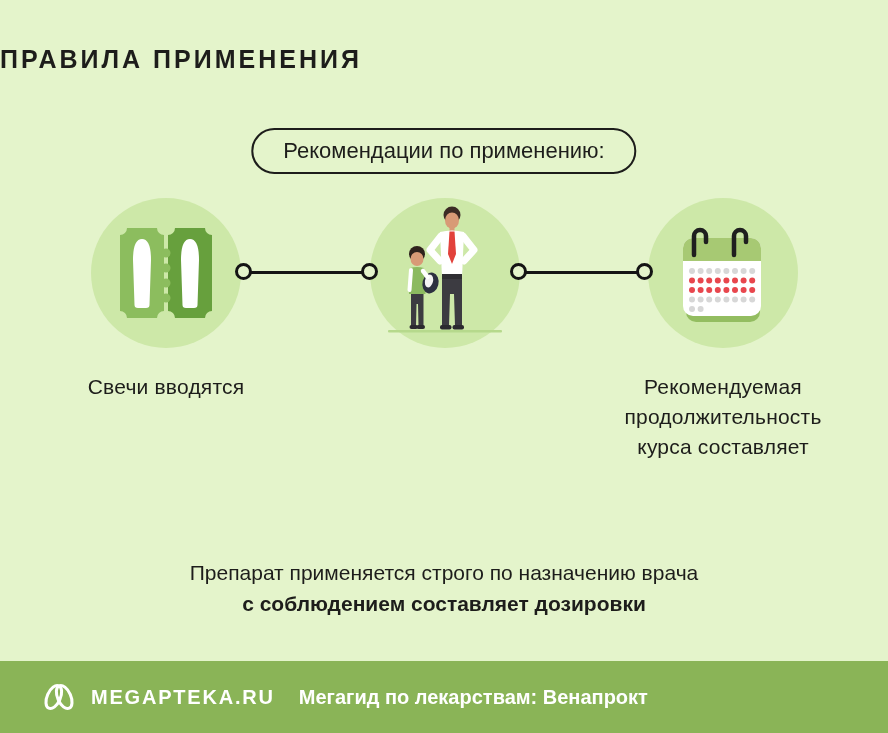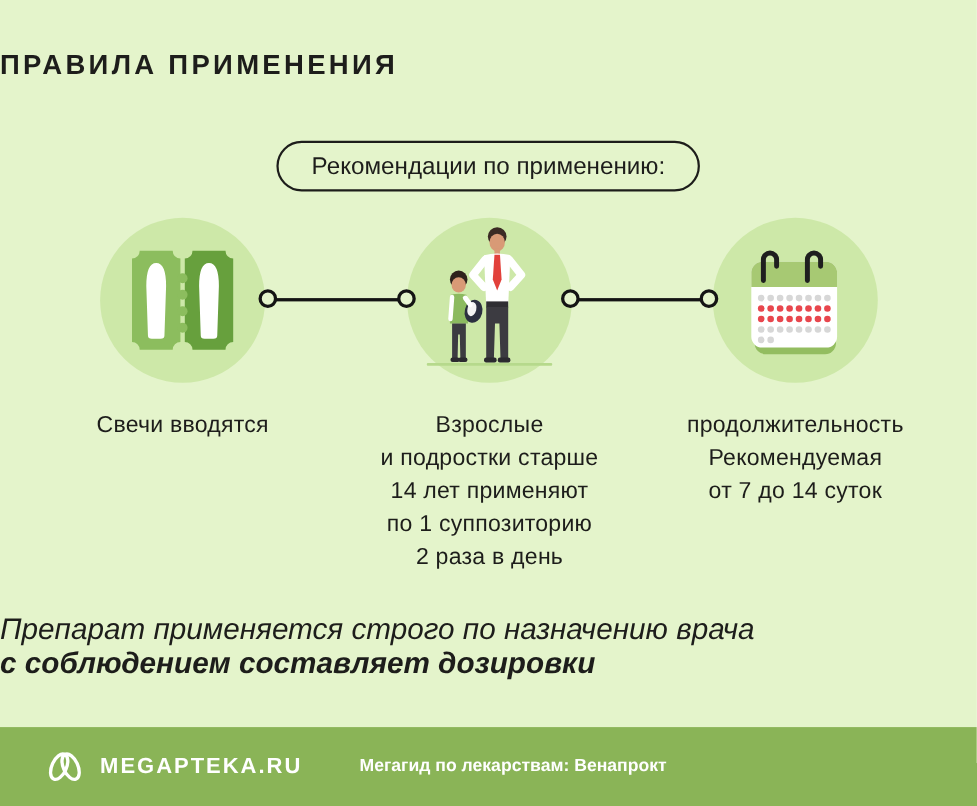--- a/index.html
+++ b/index.html
@@ -31,30 +31,30 @@
     border:3px solid #141414; border-radius:50%; background:#e4f4cb;
   }
   .n1 { left:235px; } .n2 { left:361px; } .n3 { left:510px; } .n4 { left:636px; }
   .caption {
     position:absolute; top:372px; width:300px; text-align:center;
     font-size:21px; line-height:30px; font-weight:500; letter-spacing:0.2px;
   }
   .cap1 { left:16px; } .cap2 { left:295px; } .cap3 { left:573px; }
   .note {
     position:absolute; top:557px; left:0; width:100%;
-    text-align:left; font-size:27px; line-height:31px;font-style:italic;
+    text-align:center; font-size:21px; line-height:31px;
   }
   .note .bold { font-weight:700; }
   .footer {
     position:absolute; left:0; bottom:0; width:100%; height:72px;
     background:#8ab457; display:flex; align-items:center; padding-left:40px;
   }
   .logo { width:38px; height:34px; flex:0 0 auto; }
   .brand { color:#ffffff; font-weight:700; font-size:20px; letter-spacing:1.8px; margin-left:13px; white-space:nowrap; }
-  .tagline { color:#ffffff; font-weight:700; font-size:16px; margin-left:52px; white-space:nowrap; }
+  .tagline { color:#ffffff; font-weight:700; font-size:20px; margin-left:24px; white-space:nowrap; }
 </style>
 </head>
 <body>
 
 <div class="page">
 
   <h1 class="title">ПРАВИЛА ПРИМЕНЕНИЯ</h1>
 
   <div class="pill">
     <span>Рекомендации по применению:</span>
@@ -153,31 +153,24 @@
   <div class="connector l1"></div>
   <div class="connector l2"></div>
   <div class="node n1"></div>
   <div class="node n2"></div>
   <div class="node n3"></div>
   <div class="node n4"></div>
 
   <div class="caption cap1">
       <div>Свечи вводятся</div>
     </div>
-  <div class="caption cap2">
-      <div>Взрослые</div>
-      <div>и подростки старше</div>
-      <div>14 лет применяют</div>
-      <div>по 1 суппозиторию</div>
-      <div>2 раза в день</div>
-    </div>
   <div class="caption cap3">
+      <div>Рекомендуемая</div>
       <div>продолжительность</div>
-      <div>Рекомендуемая</div>
-      <div>от 7 до 14 суток</div>
+      <div>курса составляет</div>
     </div>
 
   <div class="note">
     <div>Препарат применяется строго по назначению врача</div>
     <div class="bold">с соблюдением составляет дозировки</div>
   </div>
 
   <div class="footer">
     <svg class="logo" viewBox="0 0 40 36">
       <g fill="none" stroke="#ffffff" stroke-width="3.2">

